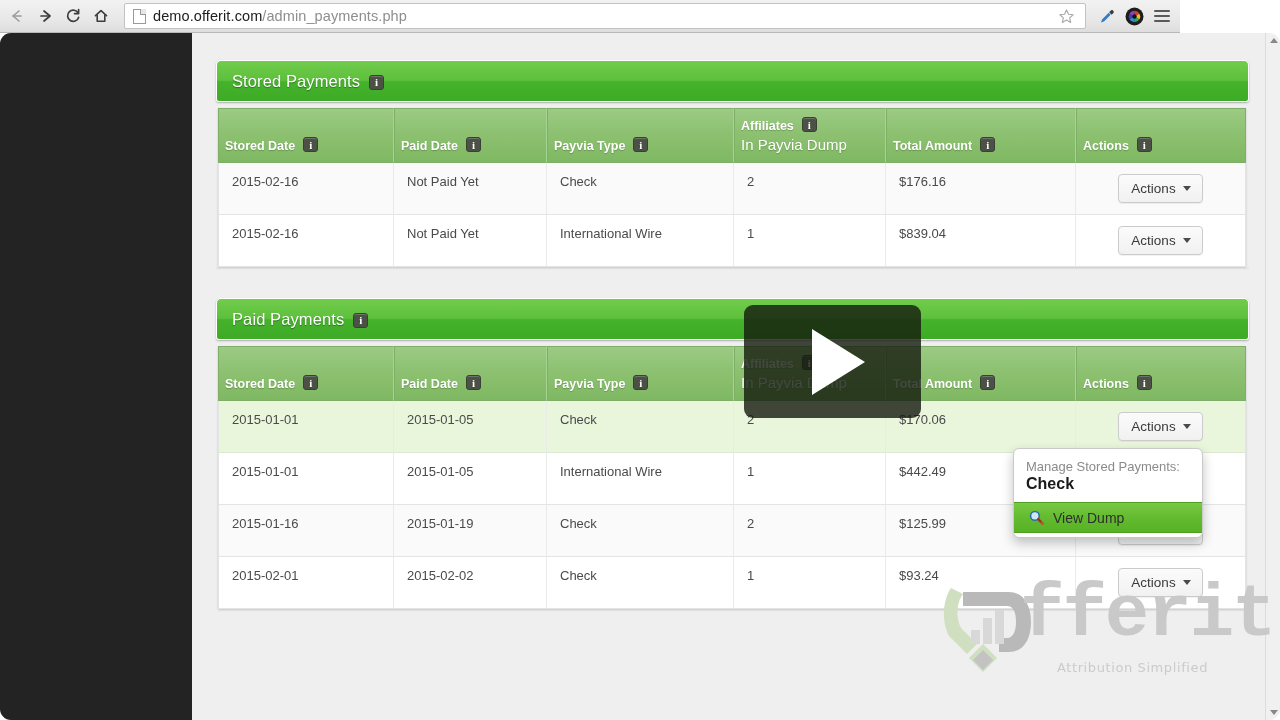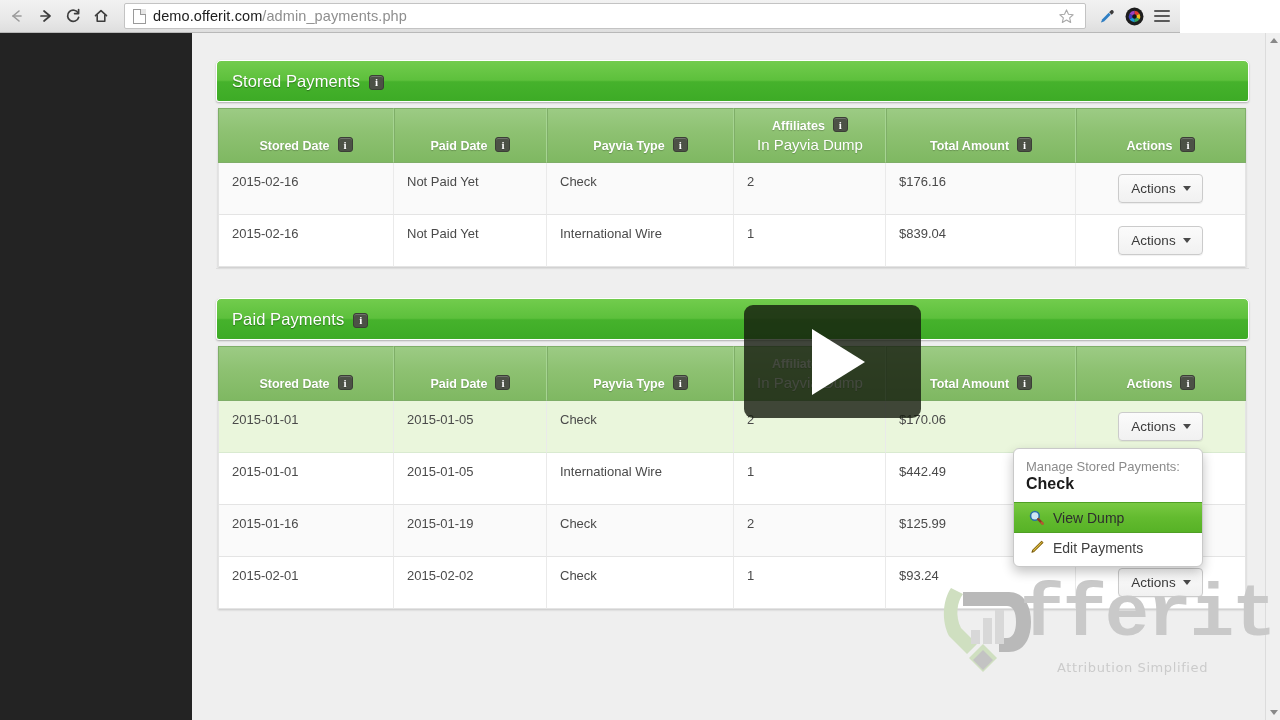--- a/index.html
+++ b/index.html
@@ -64,20 +64,21 @@
   }
   .hamburger { display: flex; flex-direction: column; gap: 3px; width: 16px; }
   .hamburger i { display: block; height: 2px; background: #5a5a5a; border-radius: 1px; }
 
   
   .viewport {
     position: absolute; top: 33px; left: 0;
     width: 1280px; height: 687px;
     background: #efefef;
     overflow: hidden;
+    border-radius: 11px;
   }
   .sidebar {
     position: absolute; top: 0; left: 0;
     width: 192px; height: 687px;
     background: #232323;
   }
   .content {
     position: absolute; top: 0; left: 192px;
     width: 1073px; height: 687px;
     background: #efefef;
@@ -146,21 +147,21 @@
     background: #ffffff;
     box-shadow: 0 1px 2px rgba(0,0,0,.18);
   }
   table.grid th {
     background: linear-gradient(to bottom, #9ccb84 0%, #8dc171 45%, #7fb862 100%);
     border: 1px solid #7fae68;
     border-right: 1px solid #a6d492;
     color: #ffffff;
     font-size: 12.5px;
     font-weight: bold;
-    text-align: center;
+    text-align: left;
     vertical-align: bottom;
     padding: 8px 6px 9px 6px;
     height: 50px;
     text-shadow: 0 1px 1px rgba(0,0,0,.22);
     white-space: nowrap;
   }
   table.grid th:last-child { border-right: 1px solid #7fae68; }
   th .sub {
     display: block;
     font-size: 15px;
@@ -546,30 +547,20 @@
         <span class="dd-icon">
           <svg width="17" height="17" viewBox="0 0 18 18">
             <circle cx="7.3" cy="7.3" r="4.6" fill="#cfe6f5" stroke="#2a6ea8" stroke-width="1.7"></circle>
             <path d="M10.8 10.8 L15.2 15.2" stroke="#8c3b22" stroke-width="2.6" stroke-linecap="round"></path>
             <path d="M14.4 14.4 L15.6 15.6" stroke="#b85a33" stroke-width="2.4" stroke-linecap="round"></path>
           </svg>
         </span>
         <span>View Dump</span>
       </div>
 
-      <div class="dd-item">
-        <span class="dd-icon">
-          <svg width="17" height="17" viewBox="0 0 18 18">
-            <path d="M14.4 2.4 L15.8 3.8 L6.4 13.2 L4.2 14.0 L5.0 11.8 Z" fill="#f5d548" stroke="#8a6a16" stroke-width="1.1" stroke-linejoin="round"></path>
-            <path d="M13.2 3.6 L14.6 5.0" stroke="#8a6a16" stroke-width="1"></path>
-            <path d="M4.2 14.0 L5.0 11.8 L6.0 12.8 Z" fill="#5a4a1a"></path>
-          </svg>
-        </span>
-        <span>Edit Payments</span>
-      </div>
     </div>
 
   </div>
 
   <div class="scrollbar">
     <div class="sb-arrow">
         <i></i>
       </div>
     <div class="sb-arrow down" style="position:absolute;bottom:0;left:0;">
         <i></i>

